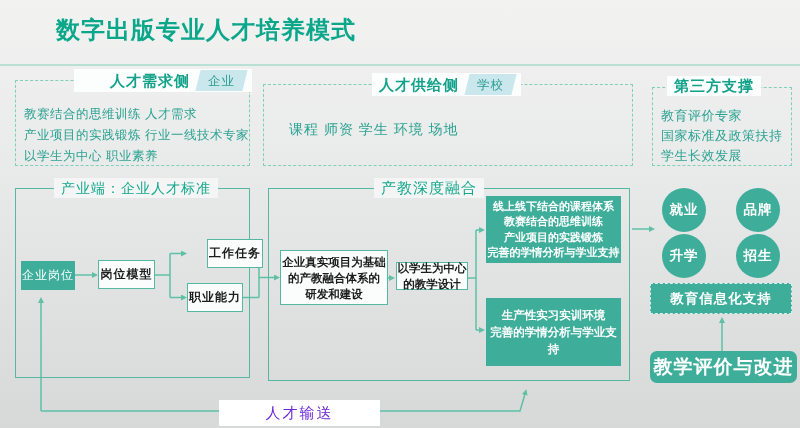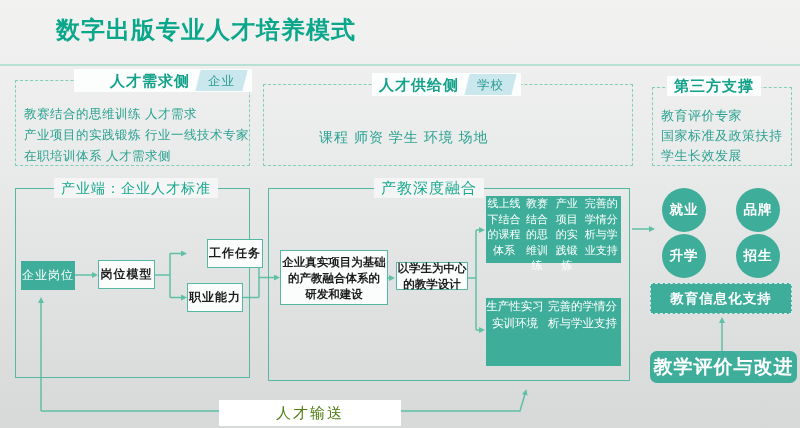--- a/index.html
+++ b/index.html
@@ -35,43 +35,43 @@
     position:absolute; top:-11px; background:#f4f5f4; padding:0 7px; white-space:nowrap;
     font-size:14px; color:#15a88d; letter-spacing:1px; line-height:20px;
   }
 
   
   .node { position:absolute; display:flex; flex-direction:column; align-items:center; justify-content:center; text-align:center; z-index:3; }
   .node.outline { background:#fbfcfc; border:1.5px solid #56b8a2; color:#1c1c1c; font-weight:bold; }
   .node.fill { background:#3eae9b; color:#fff; font-weight:normal; }
   .node.small { font-size:12px; letter-spacing:1px; }
   .node.multi { font-size:11.5px; line-height:16px; }
-  .tealbox { position:absolute; background:#3eae9b; color:#fff; font-weight:normal; text-align:center;
-    display:flex; justify-content:center; z-index:3; }
+  .tealbox { position:absolute; background:#3eae9b; color:#fff; font-weight:bold; text-align:center;
+    display:flex; flex-direction:column; justify-content:center; z-index:3; }
 
   .circle {
     position:absolute; width:44px; height:44px; border-radius:50%;
     background:#3eae9b; color:#fff; font-weight:bold; font-size:13.5px; letter-spacing:1px;
     display:flex; align-items:center; justify-content:center; z-index:3;
   }
   .infobox {
     position:absolute; left:650px; top:283px; width:142px; height:31px;
     background:#3eae9b; border:1.5px dashed rgba(255,255,255,.8);
     color:#fff; font-weight:bold; font-size:13.5px; letter-spacing:1px;
     display:flex; align-items:center; justify-content:center; z-index:3;
   }
   .evalbox {
     position:absolute; left:650px; top:351px; width:147px; height:32px;
     background:#3eae9b; border-radius:7px;
     color:#fff; font-weight:bold; font-size:19px; letter-spacing:1px;
     display:flex; align-items:center; justify-content:center; z-index:3;
   }
   .delivery {
-    position:absolute; left:219px; top:400px; width:182px; height:26px;
-    background:#ffffff; color:#4d7c0f; font-size:15px; letter-spacing:2px;
+    position:absolute; left:219px; top:400px; width:161px; height:26px;
+    background:#ffffff; color:#6d28d9; font-size:15px; letter-spacing:2px;
     display:flex; align-items:center; justify-content:center; z-index:3;
   }
 </style>
 </head>
 <body>
 
 <div class="canvas">
 
   <div class="title">数字出版专业人才培养模式</div>
   <div class="divider"></div>
@@ -105,30 +105,30 @@
   </svg>
 
   <div class="sect" style="left:15px; top:80px; width:235px; height:86px;">
     <div class="plate" style="left:58px;padding-left:36px;">
       <span class="sect-label">人才需求侧</span>
       <span class="badge"><span>企业</span></span>
     </div>
     <div class="sect-body" style="left:8px; top:23px; font-size:12.5px; line-height:21px;">
       <div>教赛结合的思维训练  人才需求</div>
       <div>产业项目的实践锻炼  行业一线技术专家</div>
-      <div>在职培训体系  人才需求侧</div>
+      <div>以学生为中心  职业素养</div>
     </div>
   </div>
 
   <div class="sect" style="left:263px; top:84px; width:370px; height:82px;">
     <div class="plate" style="left:108px;">
       <span class="sect-label">人才供给侧</span>
       <span class="badge"><span>学校</span></span>
     </div>
-    <div class="sect-body" style="left:25px; top:44px; font-size:14px; letter-spacing:1px;margin-left:30px;">
+    <div class="sect-body" style="left:25px; top:36px; font-size:14px; letter-spacing:1px;">
       <div>课程  师资  学生  环境  场地</div>
     </div>
   </div>
 
   <div class="sect" style="left:652px; top:87px; width:140px; height:79px;">
     <div class="plate" style="left:14px;">
       <span class="sect-label">第三方支撑</span>
     </div>
     <div class="sect-body" style="left:8px; top:18px; font-size:13px; line-height:20px;">
       <div>教育评价专家</div>

